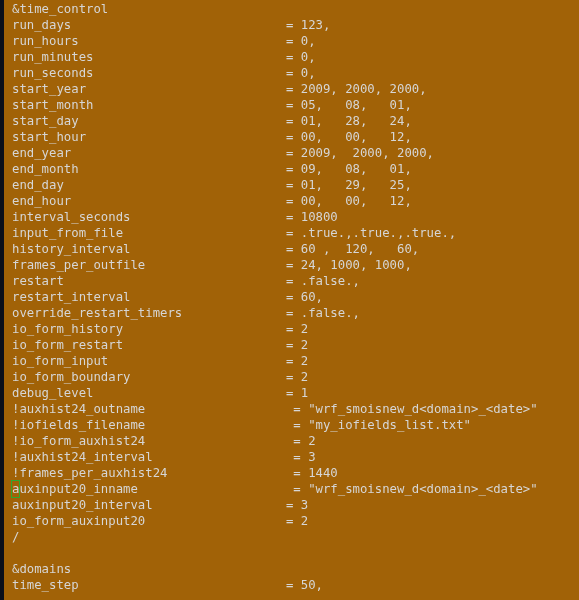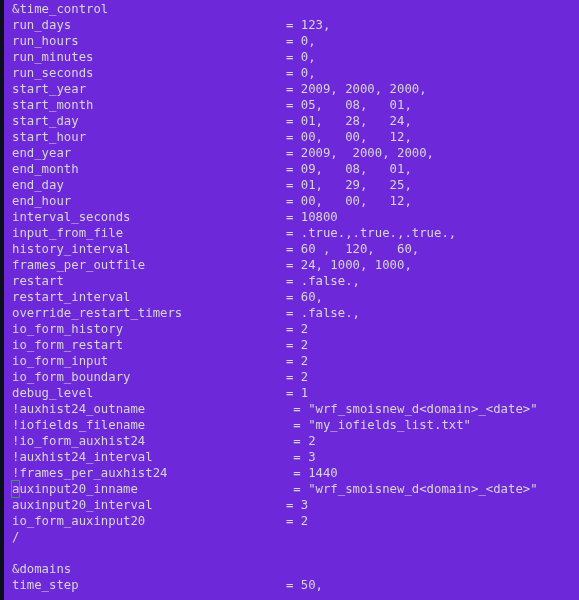--- a/index.html
+++ b/index.html
@@ -4,21 +4,21 @@
 <style>
   * { margin:0; padding:0; box-sizing:border-box; }
   html, body {
     width:579px; height:600px;
     background:#000000;
     overflow:hidden;
   }
   #terminal {
     position:relative;
     width:579px; height:600px;
-    background:#6d28d9;
+    background:#a16207;
     font-family:"DejaVu Sans Mono", monospace;
     font-size:12.3px;
     line-height:16px;
     color:#d6d6d6;
     padding-top:1px;
     overflow:hidden;
   }
   #left-strip {
     position:absolute;
     left:0; top:0;

